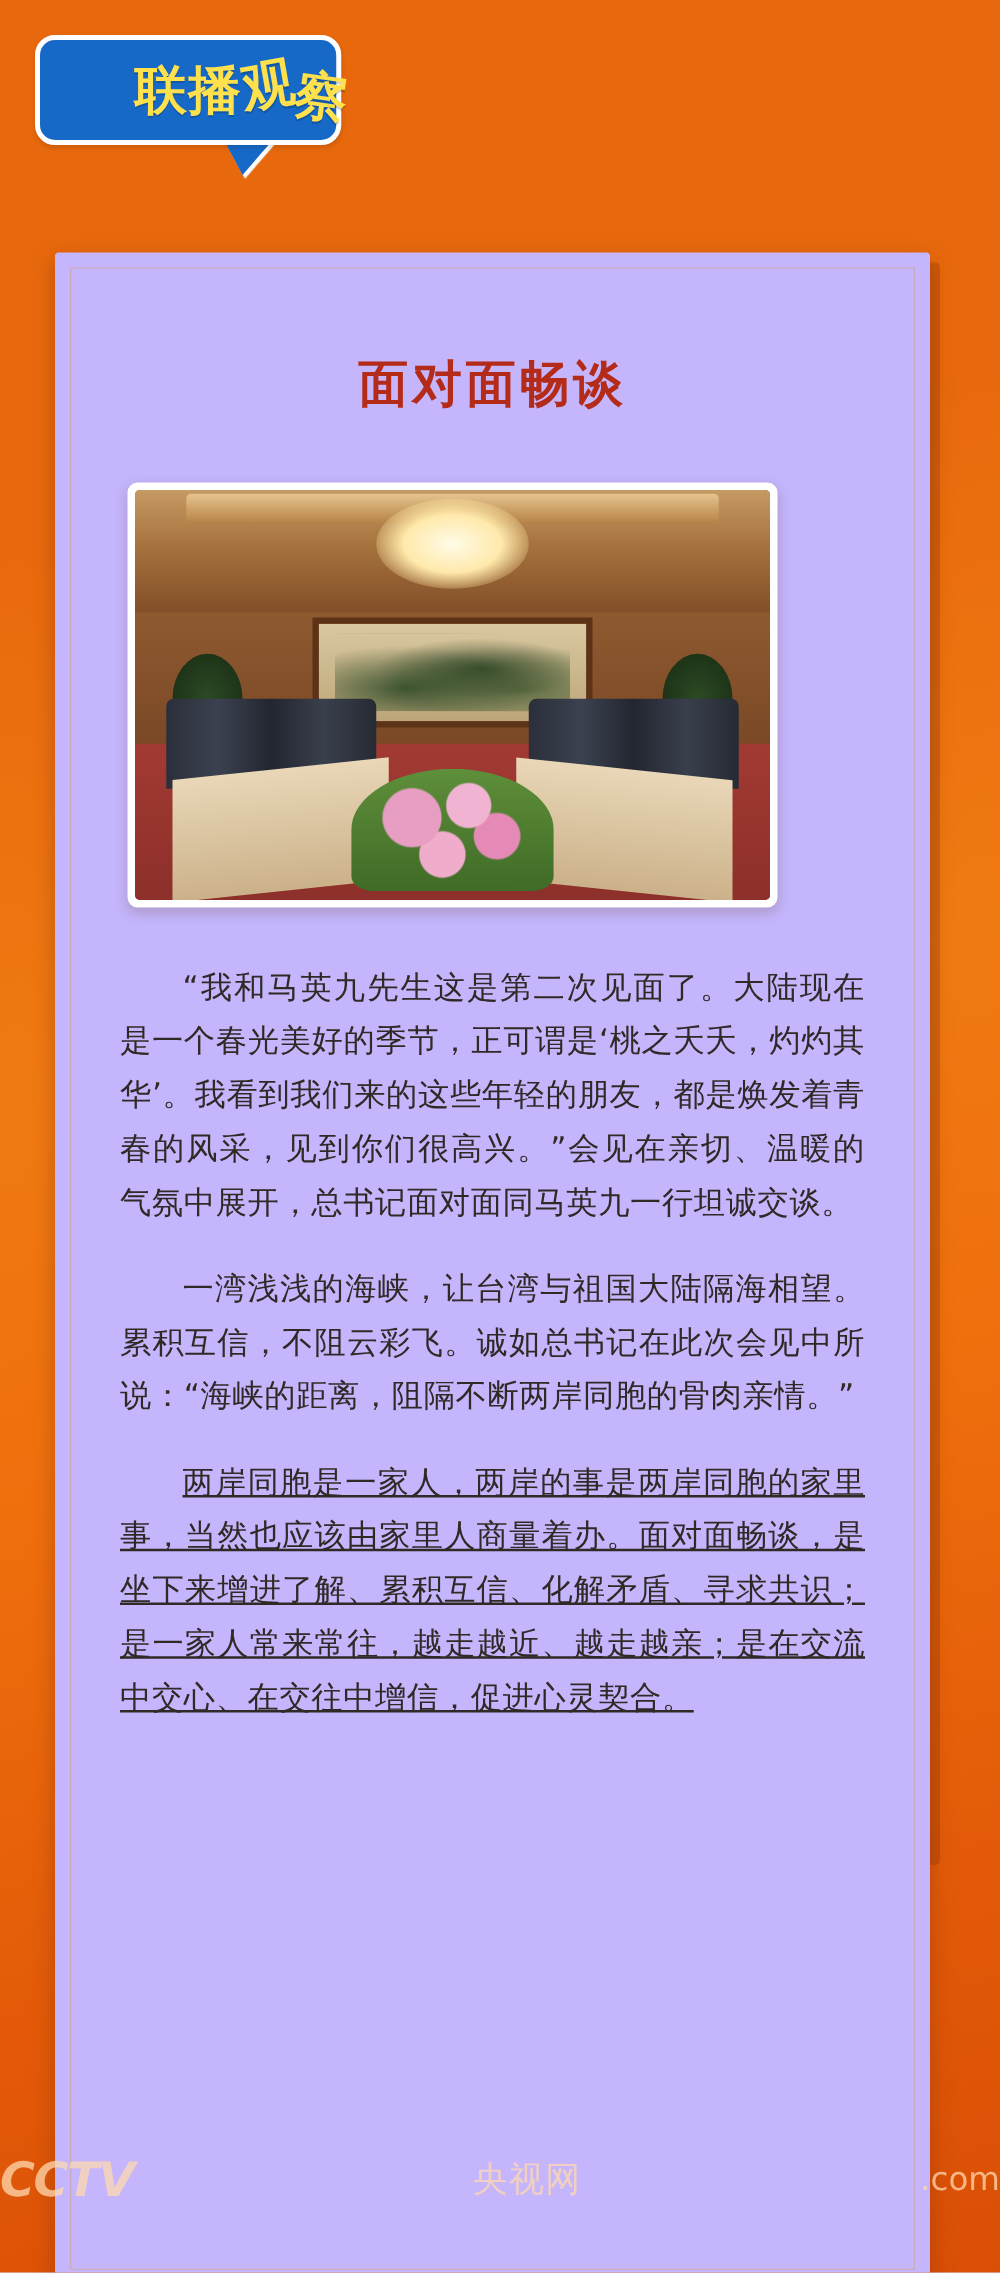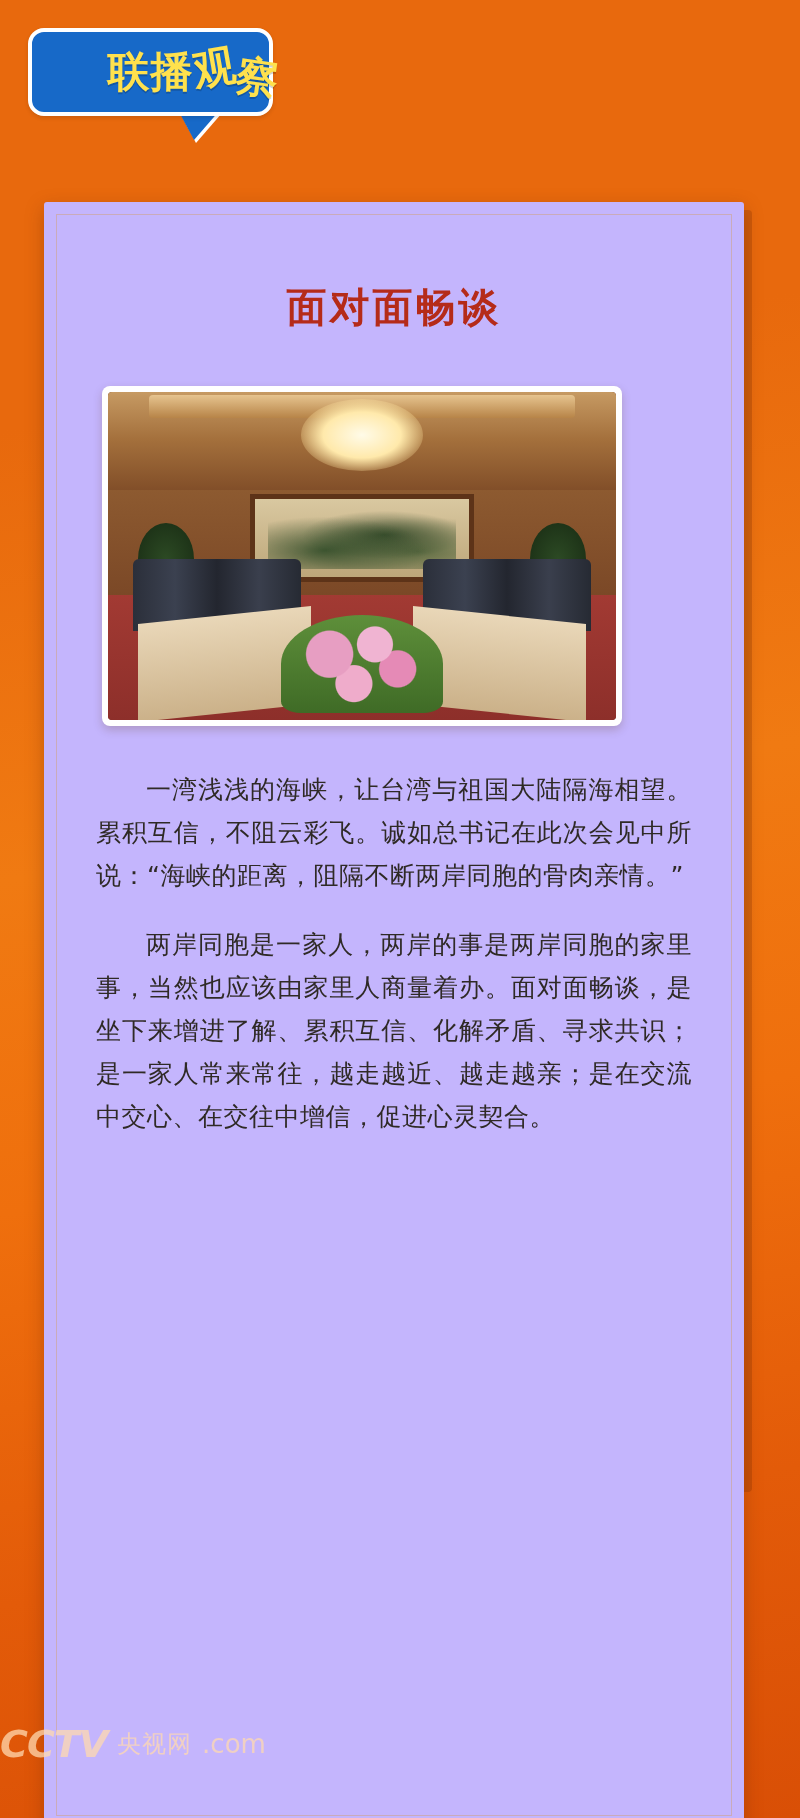--- a/index.html
+++ b/index.html
@@ -213,45 +213,45 @@
   .para {
     margin: 0 0 26px 0;
     font-family: "DejaVu Sans", sans-serif;
     font-size: 25px;
     line-height: 43px;
     color: #2f2a26;
     text-indent: 2em;
     text-align: justify;
     letter-spacing: 0.5px;
   }
-  .para:last-child { margin-bottom: 0; }
+  .para:last-child { margin-bottom: 0; text-decoration: underline; }
 
   
   .footer {
     position: absolute;
     left: 0;
     bottom: 52px;
     width: 100%;
     display: flex;
     align-items: center;
-    justify-content: flex-start;
+    justify-content: space-between;
     gap: 10px;
     opacity: 0.75;
   }
   .cctv-mark {
     font-family: "DejaVu Sans", sans-serif;
     font-size: 38px;
     font-weight: bold;
     font-style: italic;
     color: #ffd9b0;
     letter-spacing: -1px;
   }
   .cctv-cn {
     font-family: "DejaVu Sans", sans-serif;
-    font-size: 24px;
+    font-size: 28px;
     color: #ffd9b0;
     letter-spacing: 1px;
   }
   .cctv-com {
     font-family: "DejaVu Sans", sans-serif;
     font-size: 26px;
     color: #ffd9b0;
   }
 </style>
 </head>
@@ -288,20 +288,21 @@
       <div class="ph-carpet"></div>
       <div class="ph-row-l"></div>
       <div class="ph-row-r"></div>
       <div class="ph-table-l"></div>
       <div class="ph-table-r"></div>
       <div class="ph-flowers"></div>
     </div>
   </div>
 
   <div class="article">
+    <p class="para">“我和马英九先生这是第二次见面了。大陆现在是一个春光美好的季节，正可谓是‘桃之夭夭，灼灼其华’。我看到我们来的这些年轻的朋友，都是焕发着青春的风采，见到你们很高兴。”会见在亲切、温暖的气氛中展开，总书记面对面同马英九一行坦诚交谈。</p>
     <p class="para">一湾浅浅的海峡，让台湾与祖国大陆隔海相望。累积互信，不阻云彩飞。诚如总书记在此次会见中所说：“海峡的距离，阻隔不断两岸同胞的骨肉亲情。”</p>
     <p class="para">两岸同胞是一家人，两岸的事是两岸同胞的家里事，当然也应该由家里人商量着办。面对面畅谈，是坐下来增进了解、累积互信、化解矛盾、寻求共识；是一家人常来常往，越走越近、越走越亲；是在交流中交心、在交往中增信，促进心灵契合。</p>
   </div>
 </div>
 
 <div class="footer">
   <span class="cctv-mark">CCTV</span>
   <span class="cctv-cn">央视网</span>
   <span class="cctv-com">.com</span>
 </div>

